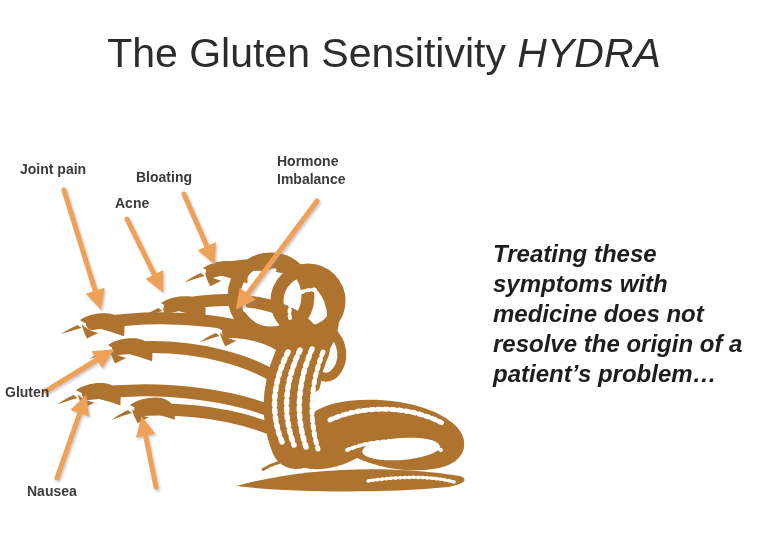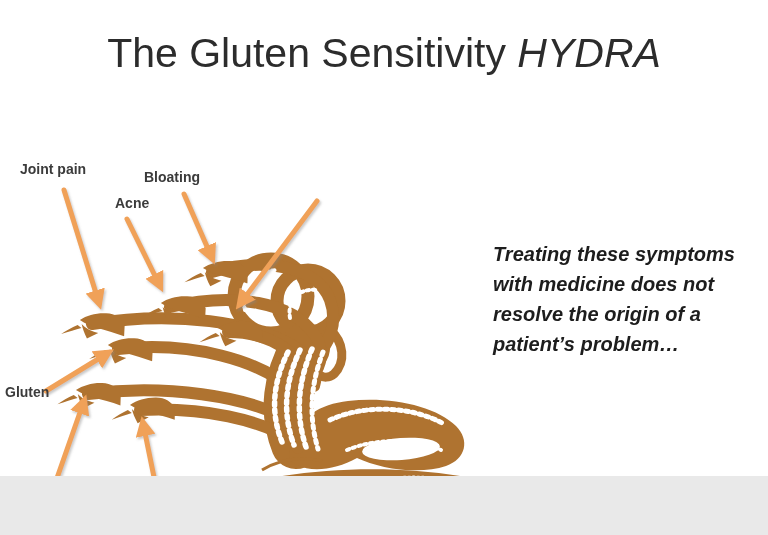--- a/index.html
+++ b/index.html
@@ -4,21 +4,21 @@
 <style>
   :root{
     --hydra:#AF7330;
     --arrow:#F0A159;
     --text:#2c2c2c;
     --label:#3b3b3b;
   }
   html,body{margin:0;padding:0;background:#e9e9e9;}
   .slide{
     position:relative;
-    width:768px;height:476px;
+    width:768px;height:535px;
     background:#ffffff;
     overflow:hidden;
     font-family:"Liberation Sans", sans-serif;
   }
   .title{
     position:absolute;
     top:30px;left:0;right:0;
     text-align:center;
     font-size:41px;
     font-weight:400;
@@ -32,21 +32,21 @@
     position:absolute;
     font-size:14px;
     color:var(--label);
     white-space:nowrap;
     font-weight:bold;
   }
   .label.wrap{white-space:normal;line-height:1.3;}
   .note{
     position:absolute;
     left:493px;top:239px;width:256px;
-    font-size:20px;line-height:30px;
+    font-size:24px;line-height:30px;
     font-weight:700;font-style:italic;
     color:#1d1d1d;
   }
   
   .hydra-fill{fill:var(--hydra);stroke:none;}
   .hydra-stroke{stroke:var(--hydra);fill:none;}
   .grain{stroke:#ffffff;fill:none;stroke-linecap:round;}
   .arrow-line{stroke:var(--arrow);stroke-width:5;fill:none;stroke-linecap:round;}
   .arrow-fill{fill:var(--arrow);}
 </style>
@@ -127,19 +127,20 @@
       <path class="arrow-line" marker-end="url(#ah)" d="M184,194 L212,258"></path>
       <path class="arrow-line" marker-end="url(#ah)" d="M317,201 L240,304"></path>
       <path class="arrow-line" marker-end="url(#ah)" d="M46,391 L108,353"></path>
       <path class="arrow-line" marker-end="url(#ah)" d="M57,478 L84,401"></path>
       <path class="arrow-line" marker-end="url(#ah)" d="M156,487 L143,423"></path>
     </g>
   </svg>
 
   <div class="label" style="left:20px;top:161px;">Joint pain</div>
   <div class="label" style="left:115px;top:195px;">Acne</div>
-  <div class="label" style="left:144px;top:169px;">Bloating</div>
+  <div class="label" style="left:136px;top:169px;">Bloating</div>
+  <div class="label wrap" style="left:277px;top:152px;width:96px;">Hormone Imbalance</div>
   <div class="label" style="left:5px;top:384px;">Gluten</div>
   <div class="label" style="left:27px;top:483px;text-align:center;">Nausea</div>
 
   <div class="note">Treating these symptoms with medicine does not resolve the origin of a patient’s problem…</div>
 
 </div>
 
 </body></html>

